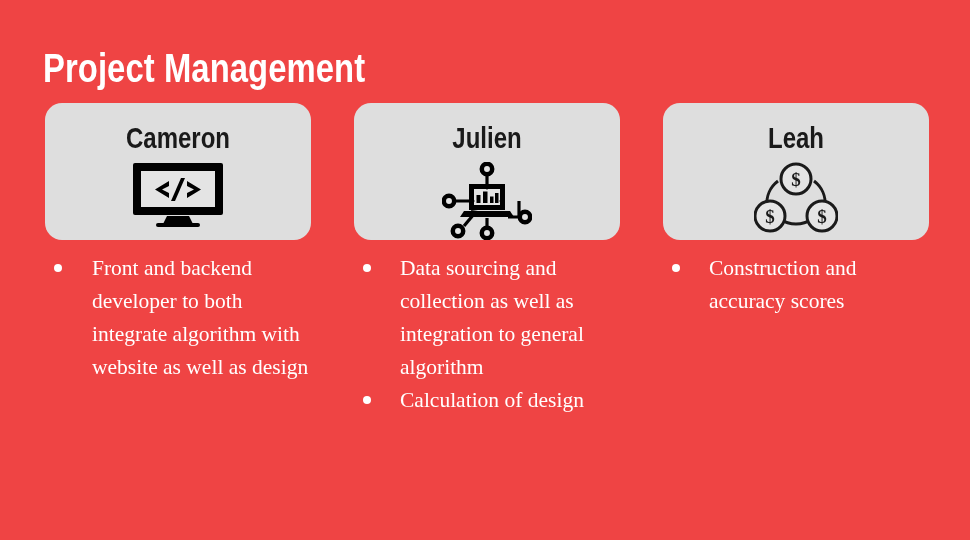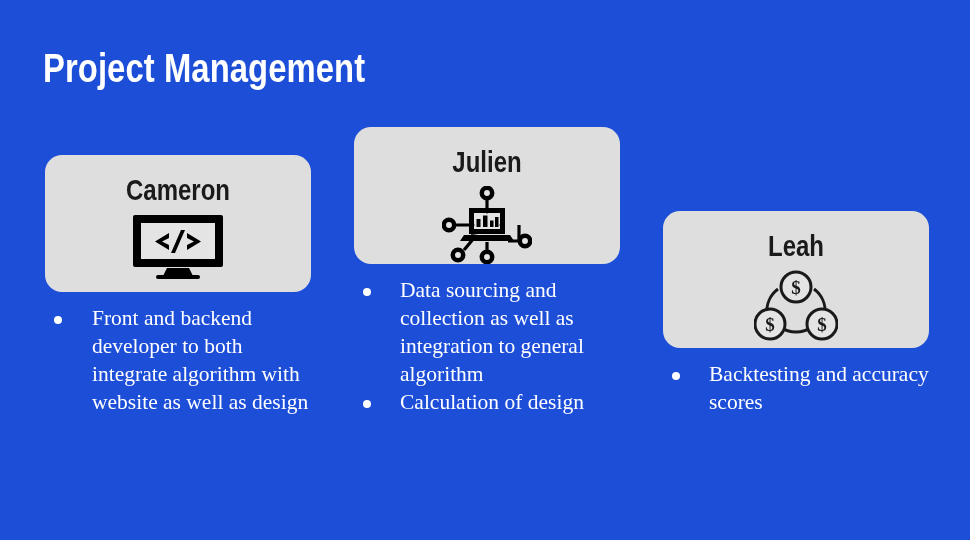--- a/index.html
+++ b/index.html
@@ -9,46 +9,46 @@
   body {
     width: 970px;
     height: 540px;
     overflow: hidden;
     font-family: "Liberation Sans", sans-serif;
   }
   #slide {
     position: relative;
     width: 970px;
     height: 540px;
-    background: #1d4ed8;
+    background: #ef4444;
     box-sizing: border-box;
   }
   #slide-title {
     position: absolute;
     left: 43px;
     top: 47px;
     font-family: "Liberation Sans", sans-serif;
     font-weight: bold;
     font-size: 41px;
     line-height: 1.05;
     letter-spacing: 0.1px;
     color: #ffffff;
     transform: scaleX(0.80);
     transform-origin: left top;
     white-space: nowrap;
   }
   #columns {
     position: absolute;
     left: 45px;
-    top: 127px;
+    top: 103px;
     width: 884px;
     display: flex;
     flex-direction: row;
     justify-content: space-between;
-    align-items: flex-end;
+    align-items: flex-start;
   }
   .column {
     width: 266px;
     display: flex;
     flex-direction: column;
   }
   .card {
     position: relative;
     height: 137px;
     background: #dedede;
@@ -86,21 +86,21 @@
     margin: 0;
     padding: 0;
     list-style: none;
     margin-top: 12px;
   }
   .bullet {
     position: relative;
     padding-left: 47px;
     font-family: "Liberation Serif", serif;
     font-size: 21.5px;
-    line-height: 28px;
+    line-height: 33px;
     color: #ffffff;
     margin-bottom: 0px;
   }
   .bullet .dot {
     position: absolute;
     left: 9px;
     top: 12px;
     width: 8px;
     height: 8px;
     border-radius: 50%;
@@ -215,19 +215,19 @@
               <text x="42" y="24">$</text>
               <text x="16" y="61">$</text>
               <text x="68" y="61">$</text>
             </g>
           </svg>
         </div>
       </div>
       <ul class="bullets">
         <li class="bullet">
           <span class="dot"></span>
-          <span>Backtesting and accuracy scores</span>
+          <span>Construction and accuracy scores</span>
         </li>
       </ul>
     </div>
 
   </div>
 </div>
 
 </body></html>

